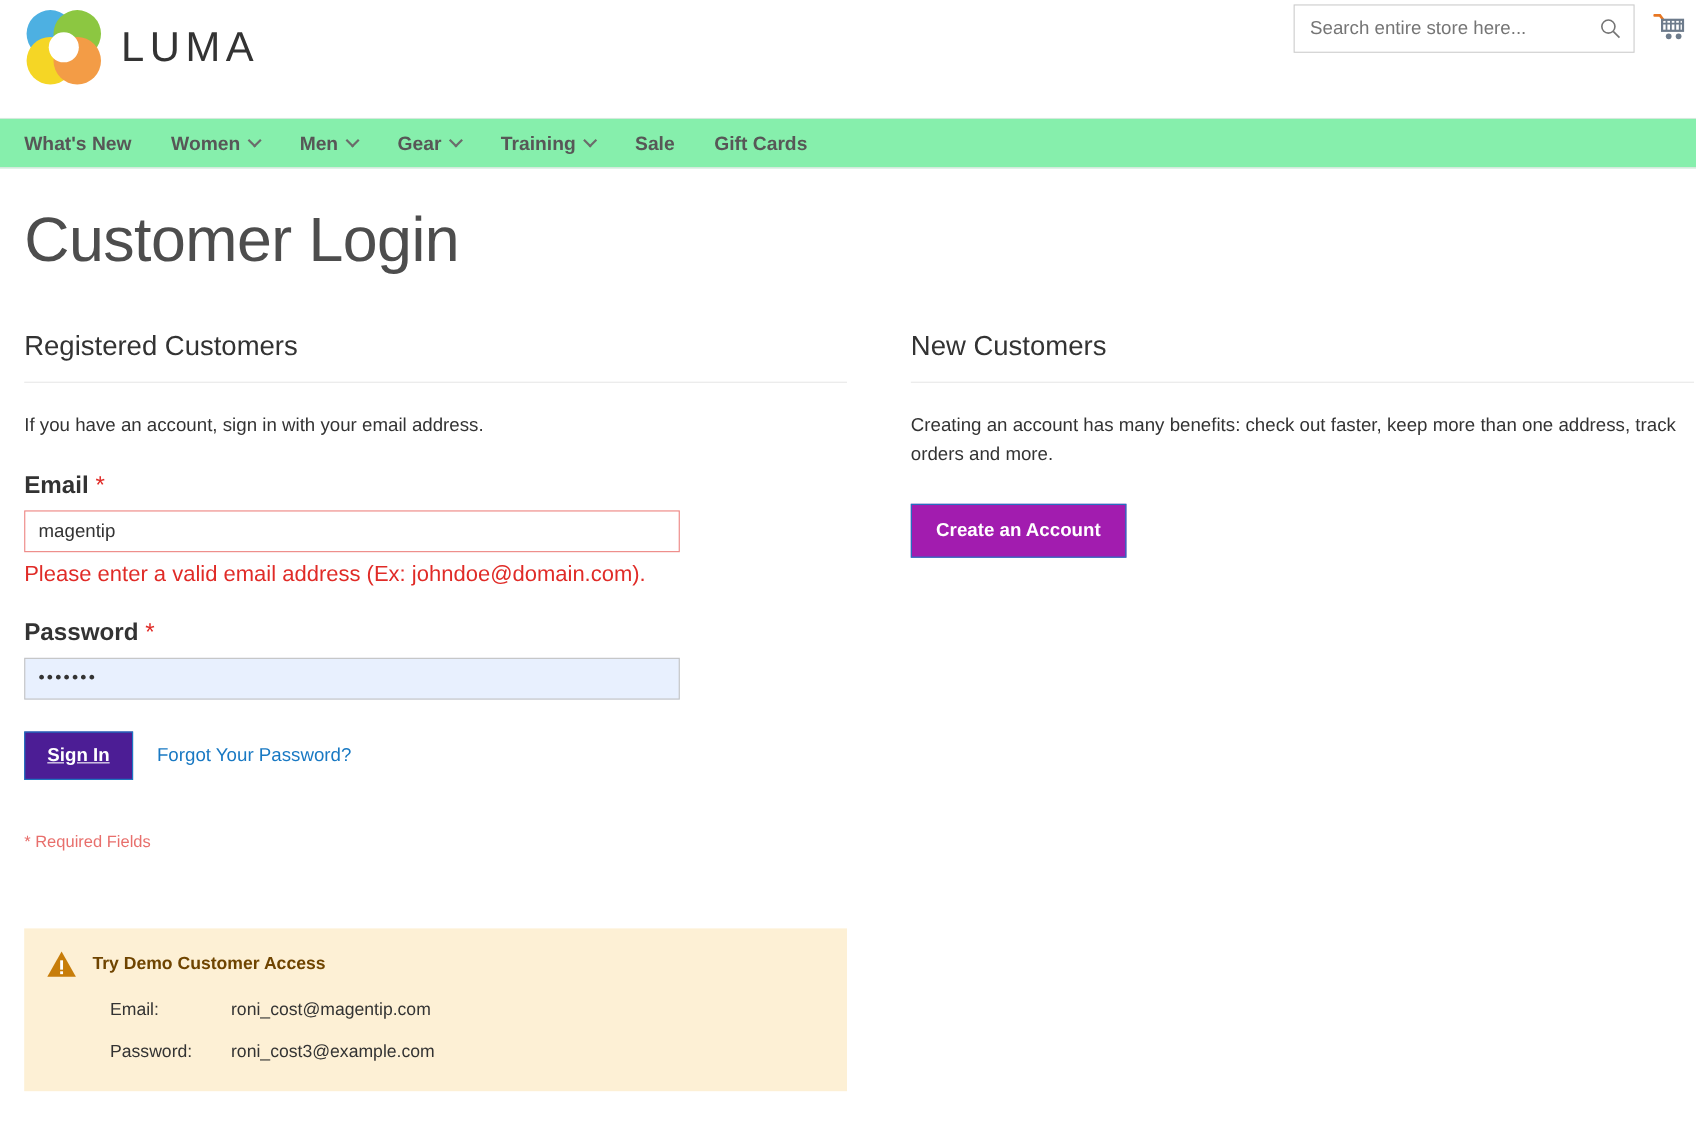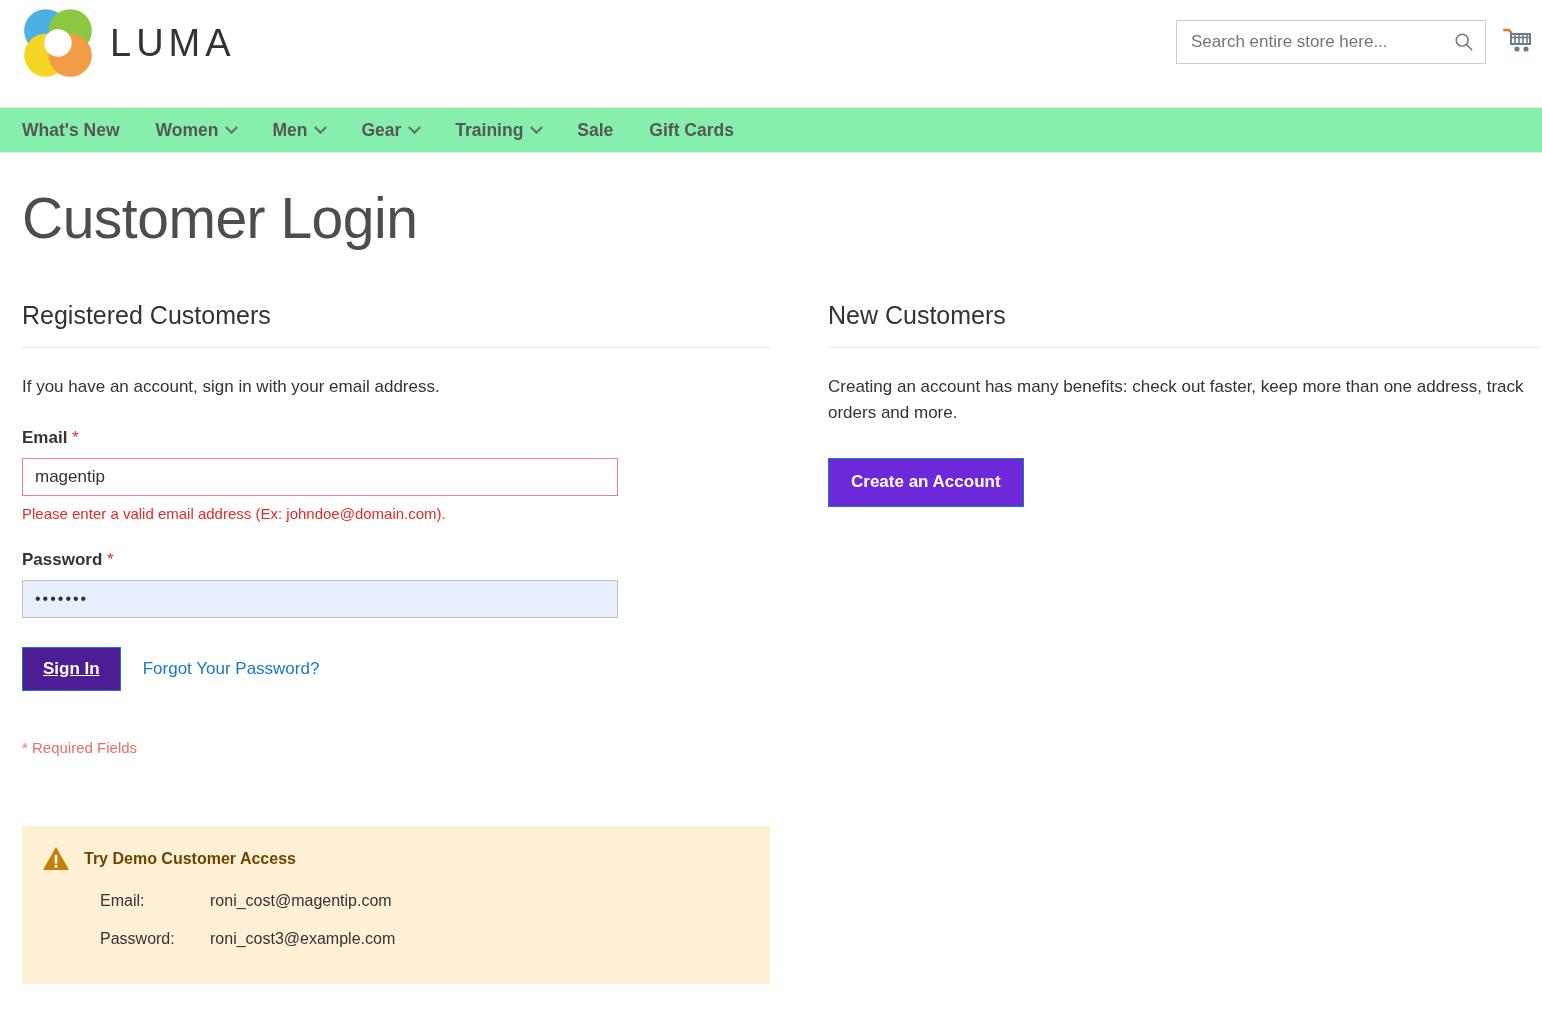--- a/index.html
+++ b/index.html
@@ -36,21 +36,21 @@
     letter-spacing: 5px;
     color: #333333;
     font-weight: 400;
     font-family: "Liberation Sans", sans-serif;
     text-align: right;
   }
 
   .header-right {
     position: absolute;
     right: 0;
-    top: 20px;
+    top: 4px;
     display: flex;
     align-items: center;
   }
   .search-box {
     position: relative;
     width: 310px;
     height: 44px;
     border: 1px solid #cccccc;
     background: #ffffff;
     display: flex;
@@ -153,21 +153,21 @@
     font-size: 17px;
     line-height: 1.52;
     color: #333333;
     margin: 0;
   }
 
   
   .field { margin-top: 28px; }
   .field-label {
     display: block;
-    font-size: 17px;
+    font-size: 22px;
     font-weight: bold;
     color: #333333;
     margin-bottom: 10px;
   }
   .req-star { color: #e02b27; font-weight: normal; }
   .text-input {
     width: 596px;
     height: 38px;
     border: 1px solid #c2c2c2;
     background: #ffffff;
@@ -179,21 +179,21 @@
   }
   .text-input.error { border-color: #ed8380; }
   .text-input.autofilled {
     background: #e8f0fe;
     border-color: #c2c2c2;
     letter-spacing: 2px;
     font-size: 16px;
   }
   .error-msg {
     color: #e02b27;
-    font-size: 15px;
+    font-size: 20px;
     margin-top: 9px;
   }
 
   .actions {
     display: flex;
     align-items: center;
     gap: 22px;
     margin-top: 29px;
   }
   .btn-primary {
@@ -217,21 +217,21 @@
   .required-note {
     color: #e86f6c;
     font-size: 15px;
     margin-top: 48px;
   }
 
   
   .demo-box {
     width: 748px;
     background: #fdf0d5;
-    padding: 20px 26px 36px 20px;
+    padding: 20px 26px 26px 20px;
     margin-top: 70px;
   }
   .demo-head {
     display: flex;
     align-items: center;
     gap: 14px;
   }
   .demo-title {
     font-size: 16px;
     font-weight: bold;
@@ -242,21 +242,21 @@
     margin-top: 20px;
     font-size: 16px;
     color: #333333;
     padding-left: 58px;
   }
   .demo-row:first-of-type { margin-top: 22px; }
   .demo-key { width: 110px; flex: none; }
   .demo-val { color: #333333; }
 
   .btn-create {
-    background: #6d28d9;
+    background: #a21caf;
     border: 1px solid #1979c3;
     color: #ffffff;
     font-size: 17px;
     font-weight: bold;
     padding: 13px 22px;
     cursor: pointer;
     font-family: "Liberation Sans", sans-serif;
     margin-top: 33px;
     display: inline-block;
     line-height: 1.2;

